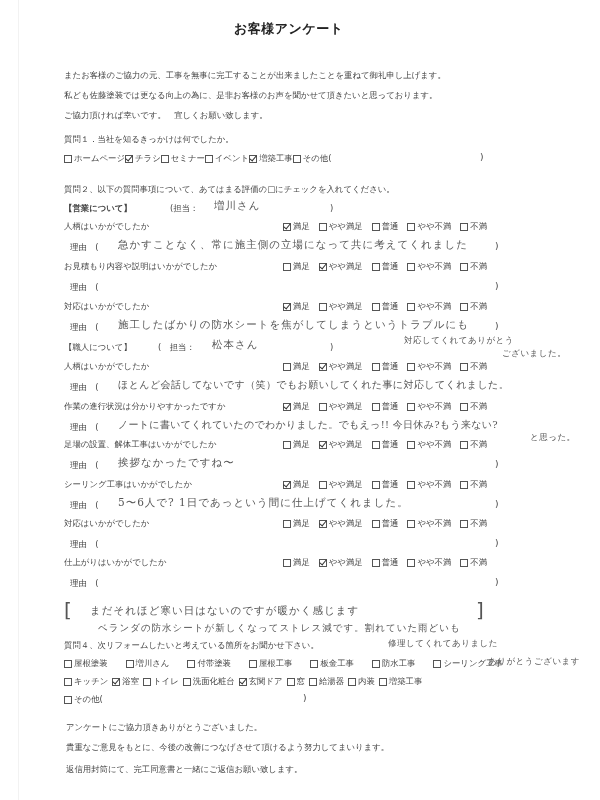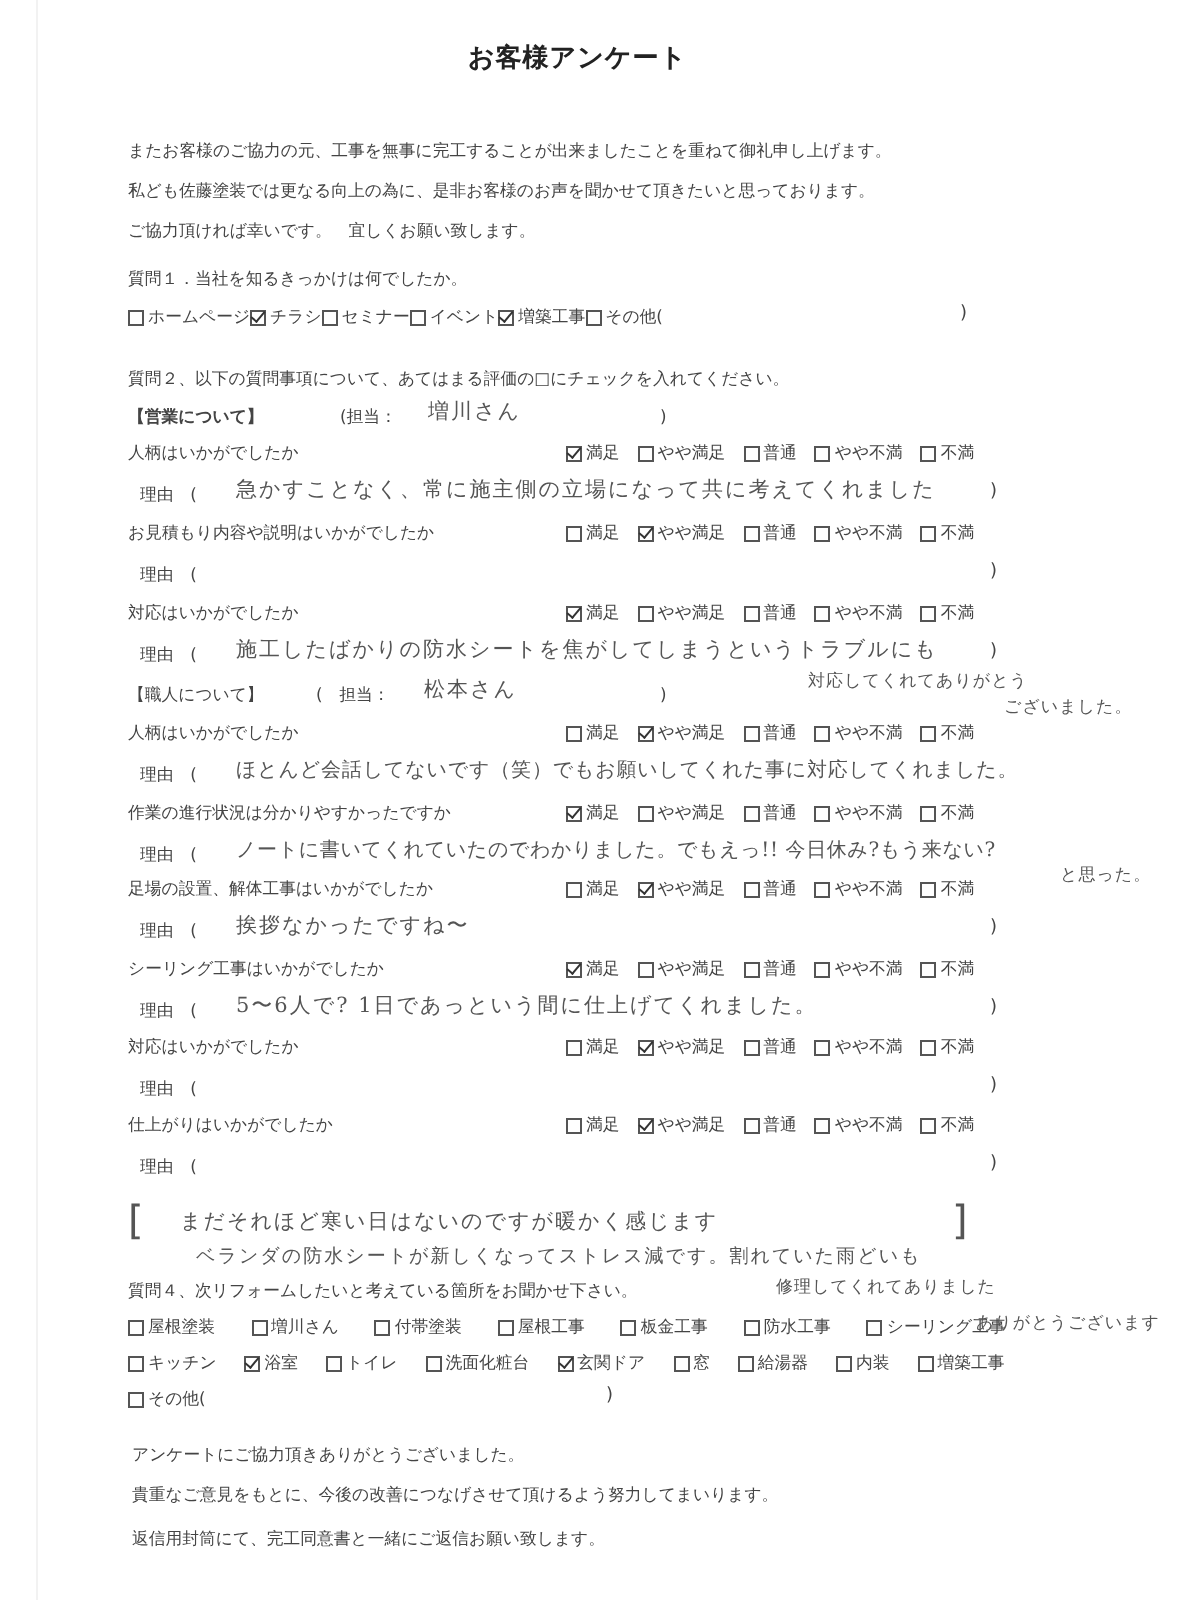--- a/index.html
+++ b/index.html
@@ -351,21 +351,21 @@
         <span class="box"></span>
         <span>防水工事</span>
       </span>
     <span class="opt">
         <span class="box"></span>
         <span>シーリング工事</span>
       </span>
   </div>
   <div class="abs hand sm" style="left:488px; top:656px;">ありがとうございます</div>
 
-  <div class="abs opts-row" style="left:64px; top:676px; gap:14px;">
+  <div class="abs opts-row" style="left:64px; top:676px; gap:4px;">
     <span class="opt">
         <span class="box"></span>
         <span>キッチン</span>
       </span>
     <span class="opt">
         <span class="box checked"></span>
         <span>浴室</span>
       </span>
     <span class="opt">
         <span class="box"></span>

